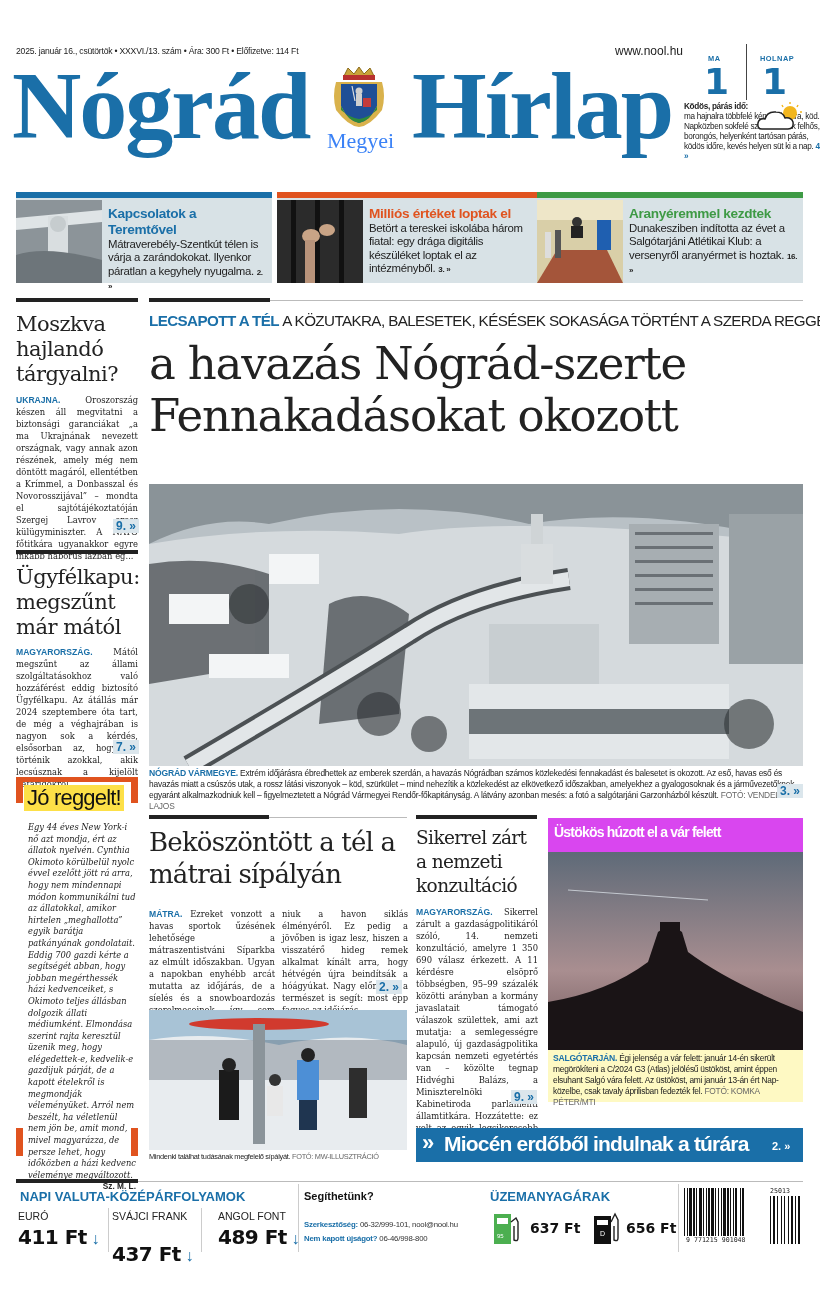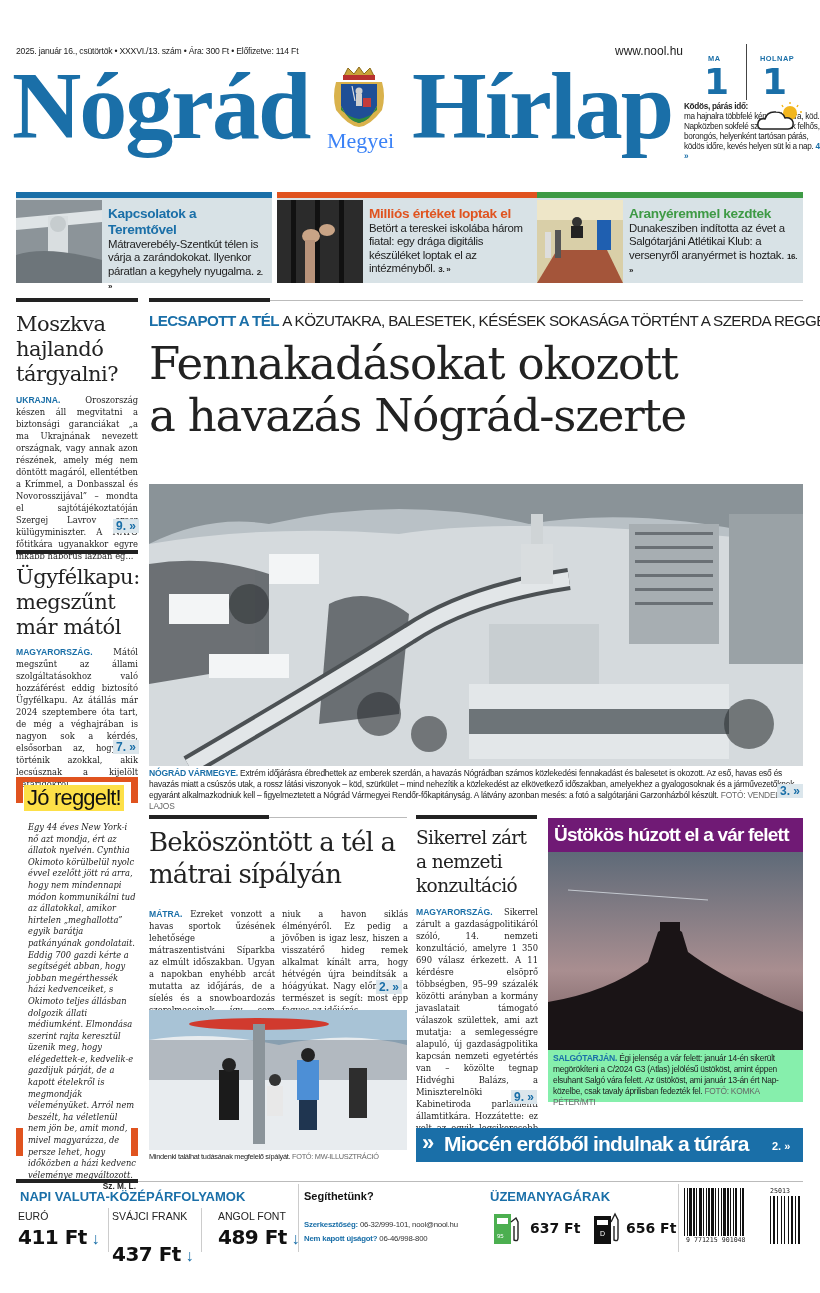--- a/index.html
+++ b/index.html
@@ -168,22 +168,22 @@
 <div class="abs" style="left:16px;top:1128px;width:7px;height:28px;background:#e0531f"></div>
 <div class="abs" style="left:131px;top:1128px;width:7px;height:28px;background:#e0531f"></div>
 
 <div class="abs rule" style="left:149px;top:298px;width:121px"></div>
 <div class="abs thinrule" style="left:270px;top:300px;width:533px"></div>
 <div class="abs" id="kicker-line">
   <span class="blue">LECSAPOTT A TÉL</span>
   <span style="font-weight:normal">A KÖZUTAKRA, BALESETEK, KÉSÉSEK SOKASÁGA TÖRTÉNT A SZERDA REGGELI CSAPADÉK MIATT</span>
 </div>
 <div class="abs" id="main-head">
+  <div>a havazás Nógrád-szerte</div>
   <div>Fennakadásokat okozott</div>
-  <div>a havazás Nógrád-szerte</div>
 </div>
 <svg class="abs" id="main-photo" viewBox="0 0 654 282" preserveAspectRatio="none">
   <rect width="654" height="282" fill="#b9c1c6"></rect>
   <path d="M0 0 L654 0 L654 60 Q500 20 380 40 Q250 10 120 40 Q60 30 0 60 Z" fill="#8a9398"></path>
   <path d="M0 60 Q120 40 250 50 Q380 30 654 60 L654 282 L0 282 Z" fill="#d5dadd"></path>
   <g fill="#3e4347" opacity="0.7">
     <path d="M0 80 Q60 70 120 90 L120 180 L0 200 Z"></path>
     <path d="M180 120 Q220 100 260 130 L250 230 L170 240 Z"></path>
   </g>
   <path d="M40 282 Q180 200 260 150 Q320 110 420 95" stroke="#4c5154" stroke-width="22" fill="none"></path>
@@ -254,35 +254,35 @@
 </div>
 
 <div class="abs rule" style="left:416px;top:815px;width:121px"></div>
 <div class="abs" style="left:416px;top:826px;width:124px;font-family:'DejaVu Serif',serif;font-size:18.5px;line-height:24px;color:#222;letter-spacing:-0.6px">Sikerrel zárt a nemzeti konzultáció</div>
 <div class="abs body-serif" style="left:416px;top:906px;width:122px">
   <span class="kicker">MAGYARORSZÁG.</span>
   <span>Sikerrel zárult a gazdaságpolitikáról szóló, 14. nemzeti konzultáció, amelyre 1 350 690 válasz érkezett. A 11 kérdésre elsöprő többségben, 95–99 százalék közötti arányban a kormány javaslatait támogató válaszok születtek, ami azt mutatja: a semlegességre alapuló, új gazdaságpolitika kapcsán nemzeti egyetértés van – közölte tegnap Hidvéghi Balázs, a Miniszterelnöki Kabinetiroda parlamenti államtitkára. Hozzátette: ez volt az egyik legsikeresebb nemzeti konzultáció a részvétel alapján.</span>
 </div>
 <div class="abs more" style="left:511px;top:1090px;font-size:12px">9. »</div>
 
-<div class="abs" style="left:548px;top:818px;width:255px;height:34px;background:#701a75;color:#fff;font-size:19px;font-weight:bold;letter-spacing:-0.8px;padding:6px 0 0 6px;white-space:nowrap">Üstökös húzott el a vár felett</div>
+<div class="abs" style="left:548px;top:818px;width:255px;height:34px;background:#d946ef;color:#fff;font-size:14px;font-weight:bold;letter-spacing:-0.8px;padding:6px 0 0 6px;white-space:nowrap">Üstökös húzott el a vár felett</div>
 <svg class="abs" style="left:548px;top:852px;width:255px;height:198px" viewBox="0 0 255 198" preserveAspectRatio="none">
   <defs>
       <linearGradient id="sky" x1="0" y1="0" x2="0" y2="1">
         <stop offset="0" stop-color="#5e6a78"></stop>
         <stop offset="0.6" stop-color="#a98e90"></stop>
         <stop offset="1" stop-color="#6e5558"></stop>
       </linearGradient>
     </defs>
   <rect width="255" height="198" fill="url(#sky)"></rect>
   <line x1="20" y1="38" x2="160" y2="48" stroke="#d7dde3" stroke-width="1" opacity="0.8"></line>
   <path d="M0 198 L0 150 Q60 140 100 110 L110 80 L122 72 L134 80 L140 100 Q180 130 255 160 L255 198 Z" fill="#1a1416"></path>
   <rect x="112" y="70" width="20" height="14" fill="#1a1416"></rect>
 </svg>
-<div class="abs" style="left:548px;top:1050px;width:255px;height:52px;background:#86efac;padding:3px 5px;font-size:8.4px;line-height:11px;color:#222;letter-spacing:-0.25px">
+<div class="abs" style="left:548px;top:1050px;width:255px;height:52px;background:#fef9c3;padding:3px 5px;font-size:8.4px;line-height:11px;color:#222;letter-spacing:-0.25px">
   <span class="kicker">SALGÓTARJÁN.</span>
   <span>Égi jelenség a vár felett: január 14-én sikerült megörökíteni a C/2024 G3 (Atlas) jelölésű üstököst, amint éppen elsuhant Salgó vára felett. Az üstököst, ami január 13-án ért Nap-közelbe, csak tavaly áprilisban fedezték fel.</span>
   <span class="foto">FOTÓ: KOMKA PÉTER/MTI</span>
 </div>
 
 <div class="abs" id="banner">
   <span class="abs" style="left:6px;top:2px;font-size:22px;font-weight:bold">»</span>
   <span class="abs" style="left:28px;top:4px;font-size:21px;font-weight:bold;letter-spacing:-0.8px;white-space:nowrap">Miocén erdőből indulnak a túrára</span>
   <span class="abs" style="left:356px;top:12px;font-size:11px;font-weight:bold">2. »</span>
 </div>

